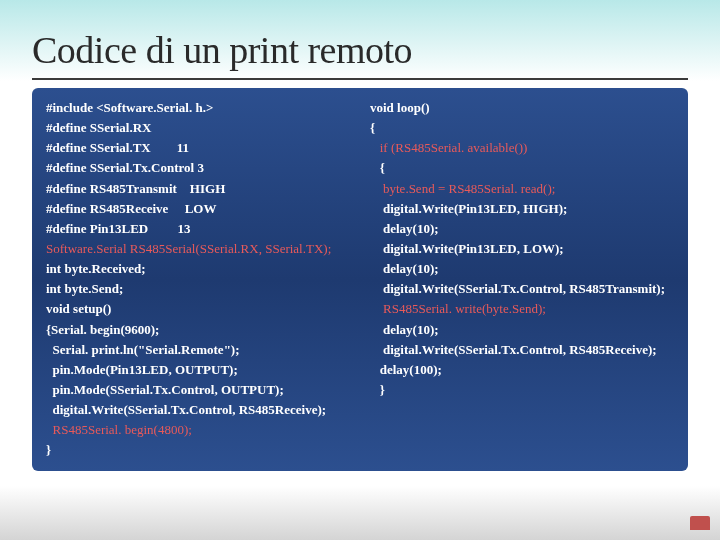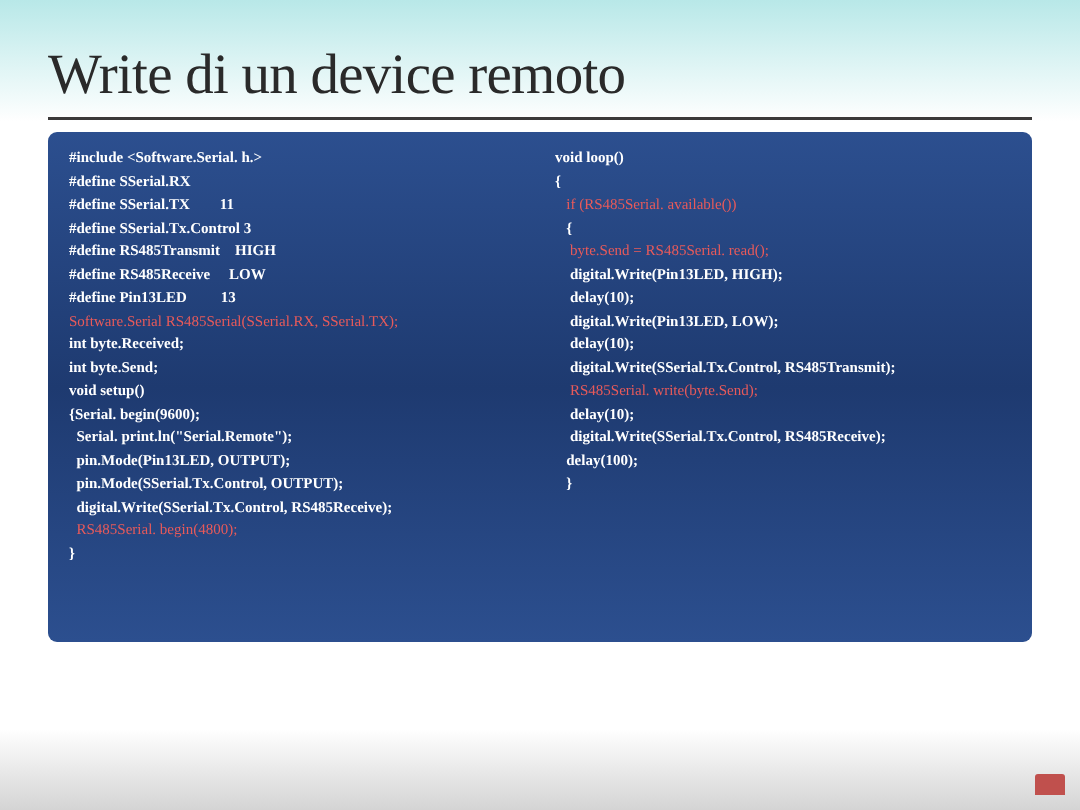--- a/index.html
+++ b/index.html
@@ -30,21 +30,21 @@
     background: linear-gradient(180deg, #2c4f8f 0%, #1e3a70 50%, #2c4f8f 100%);
     border-radius: 6px;
     padding: 10px 14px;
     display: flex;
     gap: 20px;
     min-height: 340px;
   }
   .col {
     flex: 1;
     color: #ffffff;
-    font-size: 10px;
+    font-size: 13px;
     line-height: 1.55;
     font-family: Georgia, serif;
     white-space: pre-wrap;
   }
   .col .red {
     color: #e85a5a;
     font-weight: normal;
   }
   .col .white {
     color: #ffffff;
@@ -57,20 +57,20 @@
     width: 20px;
     height: 14px;
     background: #c0504d;
     border-radius: 2px 2px 0 0;
   }
 </style>
 </head>
 <body>
 
 <div class="slide">
-  <h1 class="title">Write di un device remoto</h1>
+  <h1 class="title">Codice di un print remoto</h1>
   <div class="underline"></div>
   <div class="code-box">
     <div class="col" id="col-left"><div class="white">#include &lt;Software.Serial. h.&gt;</div><div class="white">#define SSerial.RX</div><div class="white">#define SSerial.TX        11</div><div class="white">#define SSerial.Tx.Control 3</div><div class="white">#define RS485Transmit    HIGH</div><div class="white">#define RS485Receive     LOW</div><div class="white">#define Pin13LED         13</div><div class="red">Software.Serial RS485Serial(SSerial.RX, SSerial.TX);</div><div class="white">int byte.Received;</div><div class="white">int byte.Send;</div><div class="white">void setup()</div><div class="white">{Serial. begin(9600);</div><div class="white">  Serial. print.ln("Serial.Remote");</div><div class="white">  pin.Mode(Pin13LED, OUTPUT);</div><div class="white">  pin.Mode(SSerial.Tx.Control, OUTPUT);</div><div class="white">  digital.Write(SSerial.Tx.Control, RS485Receive);</div><div class="red">  RS485Serial. begin(4800);</div><div class="white">}</div></div>
     <div class="col" id="col-right"><div class="white">void loop()</div><div class="white">{</div><div class="red">   if (RS485Serial. available())</div><div class="white">   {</div><div class="red">    byte.Send = RS485Serial. read();</div><div class="white">    digital.Write(Pin13LED, HIGH);</div><div class="white">    delay(10);</div><div class="white">    digital.Write(Pin13LED, LOW);</div><div class="white">    delay(10);</div><div class="white">    digital.Write(SSerial.Tx.Control, RS485Transmit);</div><div class="red">    RS485Serial. write(byte.Send);</div><div class="white">    delay(10);</div><div class="white">    digital.Write(SSerial.Tx.Control, RS485Receive);</div><div class="white">   delay(100);</div><div class="white">   }</div></div>
   </div>
 </div>
 <div class="accent"></div>
 
 </body></html>

